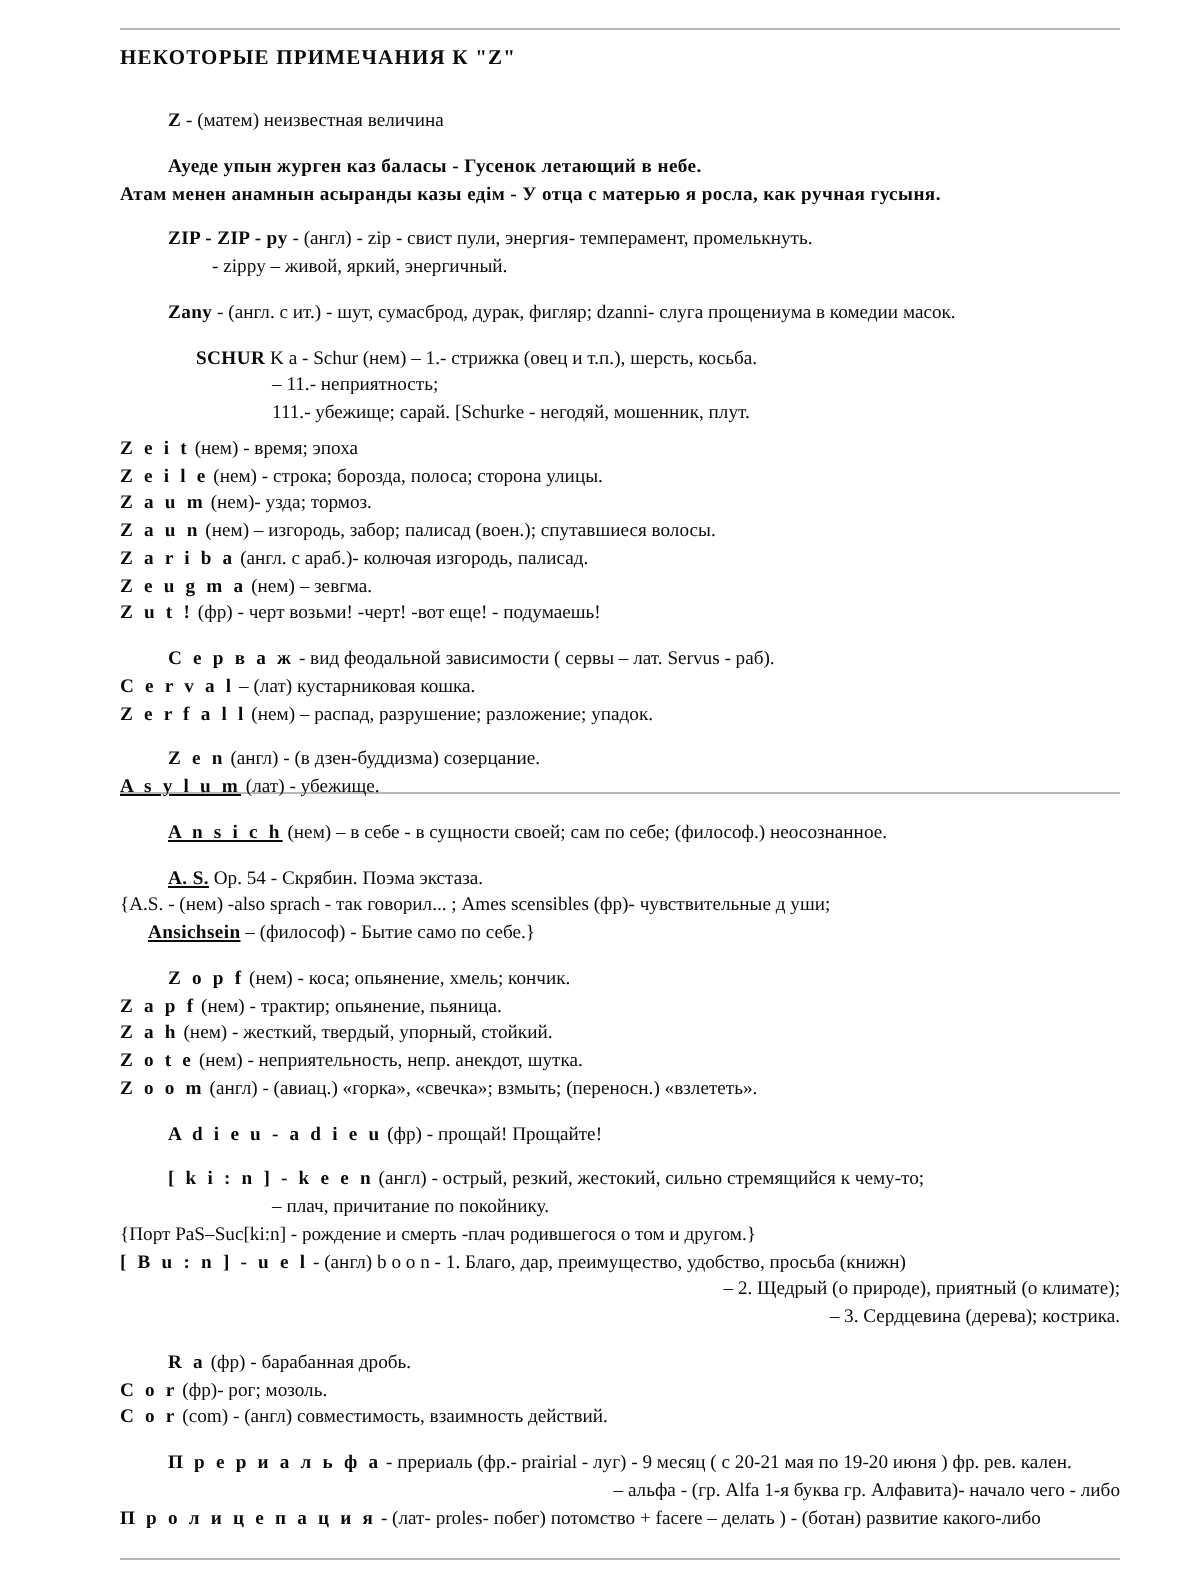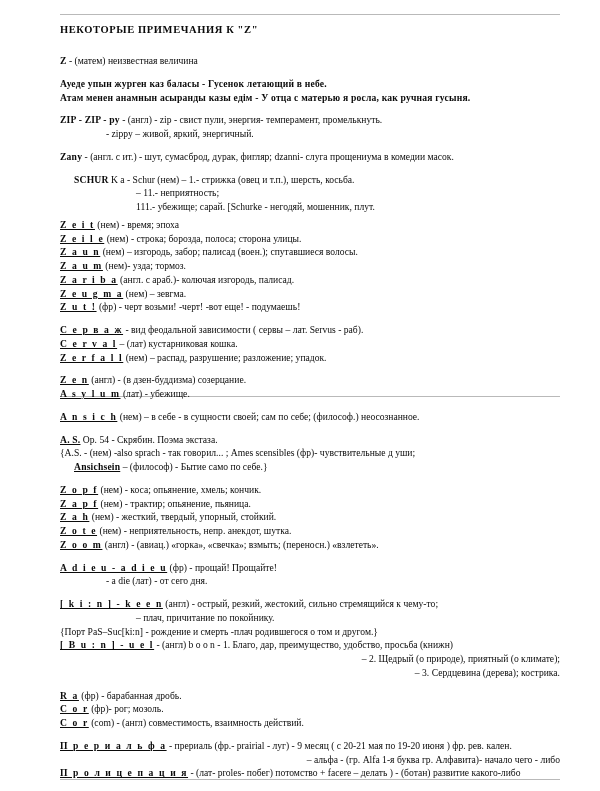--- a/index.html
+++ b/index.html
@@ -34,34 +34,33 @@
     letter-spacing: 0.6px;
     margin-bottom: 20px;
     white-space: nowrap;
   }
   .entry {
     font-size: 9.6px;
     line-height: 1.33;
     margin: 0 0 1px 0;
     white-space: normal;
   }
-  .entry.gap-before { margin-top: 10px; }
+  .entry.gap-before { margin-top: 10px; margin-left: 24px; }
   .entry.small-gap { margin-top: 5px; }
   .indent1 { padding-left: 14px; }
   .indent2 { padding-left: 46px; }
   .indent3 { padding-left: 76px; }
   .indent4 { padding-left: 110px; text-align: right; }
   .hw {
     font-weight: bold;
     letter-spacing: 0.2px;
   }
   .hw-sp {
     font-weight: bold;
     letter-spacing: 1.6px;
-    text-decoration: underline;
   }
   .ul { text-decoration: underline; }
   .rule {
     position: absolute;
     left: 60px;
     width: 500px;
     height: 1px;
     background: #b9b9b9;
   }
   .rule.top { top: 14px; }
@@ -84,41 +83,40 @@
         <div class="entry gap-before"><span class="hw">Ауеде упын журген каз баласы</span><span class="hw"> - Гусенок летающий в небе.</span></div>
         <div class="entry"><span class="hw">Атам менен анамнын асыранды казы едiм</span><span class="hw"> - У отца с матерью я росла, как ручная гусыня.</span></div>
         <div class="entry gap-before"><span class="hw">ZIP - ZIP - py</span><span class=""> - (англ) - zip - свист пули, энергия- темперамент,  промелькнуть.</span></div>
         <div class="entry indent2"><span class="">- zippy – живой, яркий, энергичный.</span></div>
         <div class="entry gap-before"><span class="hw">Zany</span><span class=""> - (англ. с ит.) - шут, сумасброд, дурак, фигляр; dzanni- слуга прощениума в комедии масок.</span></div>
         <div class="entry gap-before indent1"><span class="hw">SCHUR</span><span class=""> K a - Schur (нем) – 1.- стрижка (овец и т.п.), шерсть, косьба.</span></div>
         <div class="entry indent3"><span class="">– 11.- неприятность;</span></div>
         <div class="entry indent3"><span class="">111.- убежище;  сарай.          [Schurke - негодяй, мошенник, плут.</span></div>
         <div class="entry small-gap"><span class="hw-sp">Z e i t</span><span class=""> (нем) - время; эпоха</span></div>
         <div class="entry"><span class="hw-sp">Z e i l e</span><span class=""> (нем) - строка; борозда, полоса; сторона улицы.</span></div>
+        <div class="entry"><span class="hw-sp">Z a u m</span><span class=""> (нем)- узда;  тормоз.</span></div>
         <div class="entry"><span class="hw-sp">Z a u n</span><span class=""> (нем) – изгородь, забор; палисад (воен.); спутавшиеся волосы.</span></div>
-        <div class="entry"><span class="hw-sp">Z a u m</span><span class=""> (нем)- узда;  тормоз.</span></div>
         <div class="entry"><span class="hw-sp">Z a r i b a</span><span class=""> (англ. с араб.)- колючая изгородь, палисад.</span></div>
         <div class="entry"><span class="hw-sp">Z e u g m a</span><span class=""> (нем) – зевгма.</span></div>
         <div class="entry"><span class="hw-sp">Z u t !</span><span class=""> (фр) - черт возьми! -черт! -вот еще! - подумаешь!</span></div>
         <div class="entry gap-before"><span class="hw-sp">С е р в а ж</span><span class=""> - вид феодальной зависимости ( сервы – лат. Servus - раб).</span></div>
         <div class="entry"><span class="hw-sp">C e r v a l</span><span class=""> – (лат) кустарниковая кошка.</span></div>
         <div class="entry"><span class="hw-sp">Z e r f a l l</span><span class=""> (нем) – распад, разрушение; разложение; упадок.</span></div>
         <div class="entry gap-before"><span class="hw-sp">Z e n</span><span class=""> (англ) - (в дзен-буддизма) созерцание.</span></div>
         <div class="entry"><span class="hw-sp ul">A s y l u m</span><span class=""> (лат) - убежище.</span></div>
         <div class="entry gap-before"><span class="hw-sp ul">A n  s i c h</span><span class=""> (нем) – в себе - в сущности своей; сам по себе; (философ.) неосознанное.</span></div>
         <div class="entry gap-before"><span class="hw ul">A. S.</span><span class=""> Op. 54 - Скрябин. Поэма экстаза.</span></div>
         <div class="entry"><span class="">{A.S. - (нем) -also sprach - так говорил... ;  Ames scensibles (фр)- чувствительные д уши;</span></div>
         <div class="entry indent1"><span class="hw ul">Ansichsein</span><span class=""> – (философ) - Бытие само по себе.}</span></div>
         <div class="entry gap-before"><span class="hw-sp">Z o p f</span><span class=""> (нем) - коса; опьянение, хмель; кончик.</span></div>
         <div class="entry"><span class="hw-sp">Z a p f</span><span class=""> (нем) - трактир; опьянение, пьяница.</span></div>
         <div class="entry"><span class="hw-sp">Z a h</span><span class=""> (нем) - жесткий, твердый, упорный, стойкий.</span></div>
         <div class="entry"><span class="hw-sp">Z o t e</span><span class=""> (нем) - неприятельность, непр. анекдот, шутка.</span></div>
         <div class="entry"><span class="hw-sp">Z o o m</span><span class=""> (англ) - (авиац.) «горка», «свечка»; взмыть; (переносн.) «взлететь».</span></div>
         <div class="entry gap-before"><span class="hw-sp">A d i e u  -  a d i e u</span><span class=""> (фр) - прощай! Прощайте!</span></div>
-        <div class="entry indent2"><span class="">- a die (лат) - от сего дня.</span></div>
         <div class="entry gap-before"><span class="hw-sp">[ k i : n ] - k e e n</span><span class=""> (англ) - острый, резкий, жестокий, сильно стремящийся к чему-то;</span></div>
         <div class="entry indent3"><span class="">– плач, причитание по покойнику.</span></div>
         <div class="entry"><span class="">{Порт PaS–Suc[ki:n] - рождение и смерть -плач родившегося о том и другом.}</span></div>
         <div class="entry"><span class="hw-sp">[ B u : n ] - u e l</span><span class=""> - (англ) b o o n - 1. Благо, дар, преимущество, удобство, просьба (книжн)</span></div>
         <div class="entry indent4"><span class="">– 2. Щедрый (о природе), приятный (о климате);</span></div>
         <div class="entry indent4"><span class="">– 3. Сердцевина (дерева); кострика.</span></div>
         <div class="entry gap-before"><span class="hw-sp">R a</span><span class=""> (фр) - барабанная дробь.</span></div>
         <div class="entry"><span class="hw-sp">C o r</span><span class=""> (фр)- рог; мозоль.</span></div>
         <div class="entry"><span class="hw-sp">C o r</span><span class=""> (соm) - (англ) совместимость, взаимность действий.</span></div>
         <div class="entry gap-before"><span class="hw-sp">П р е р и а л ь ф а</span><span class=""> - прериаль (фр.- prairial - луг) - 9 месяц ( с 20-21 мая по 19-20 июня ) фр. рев. кален.</span></div>

